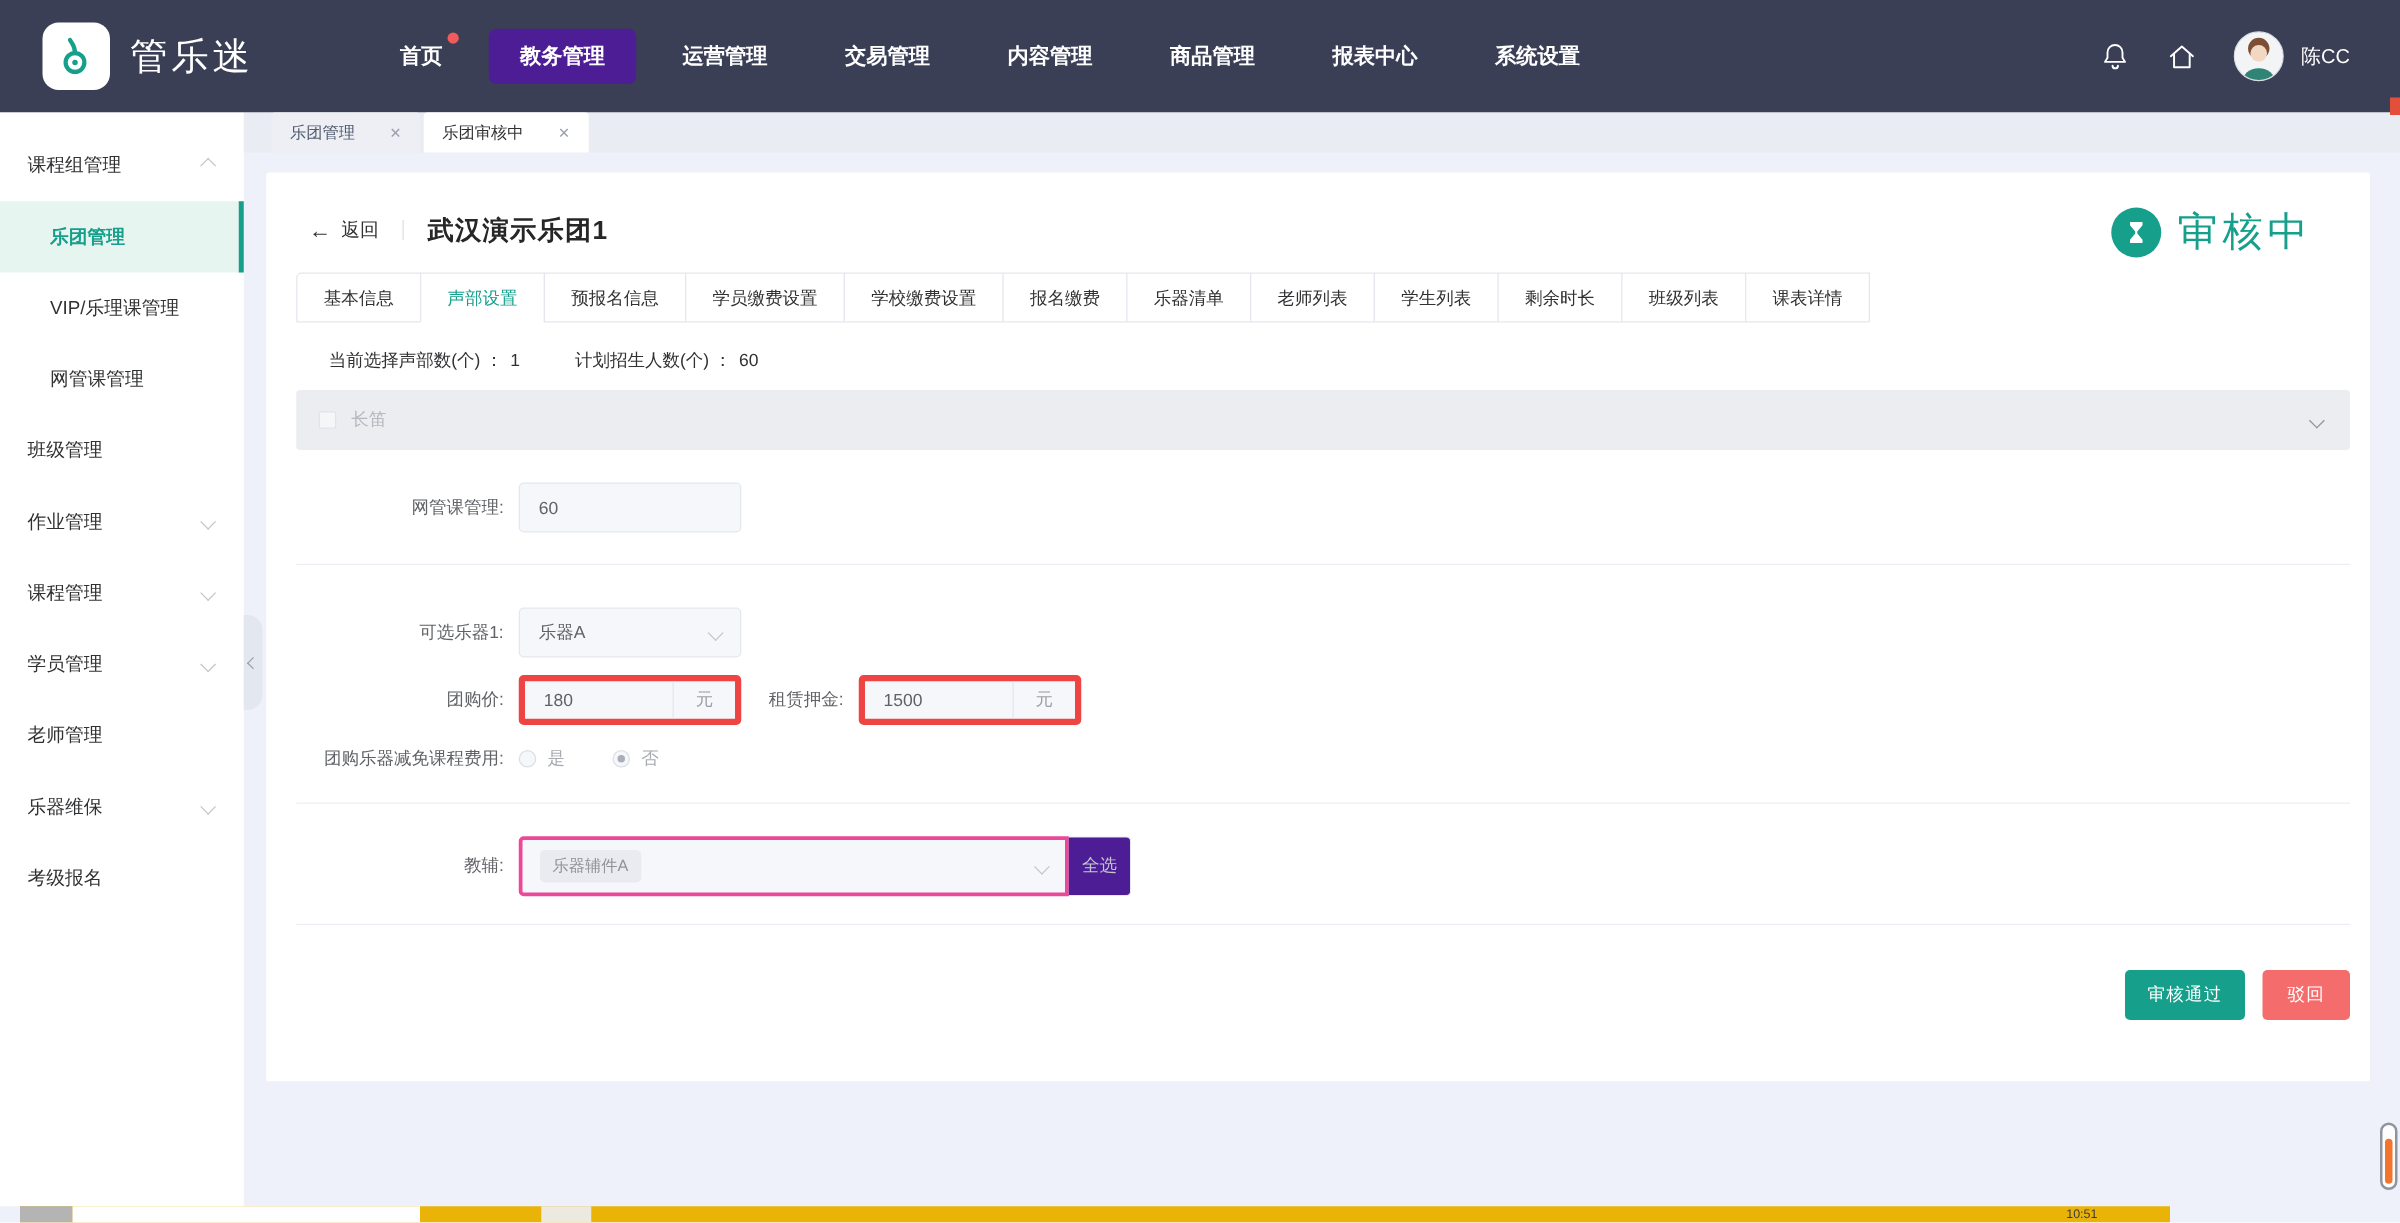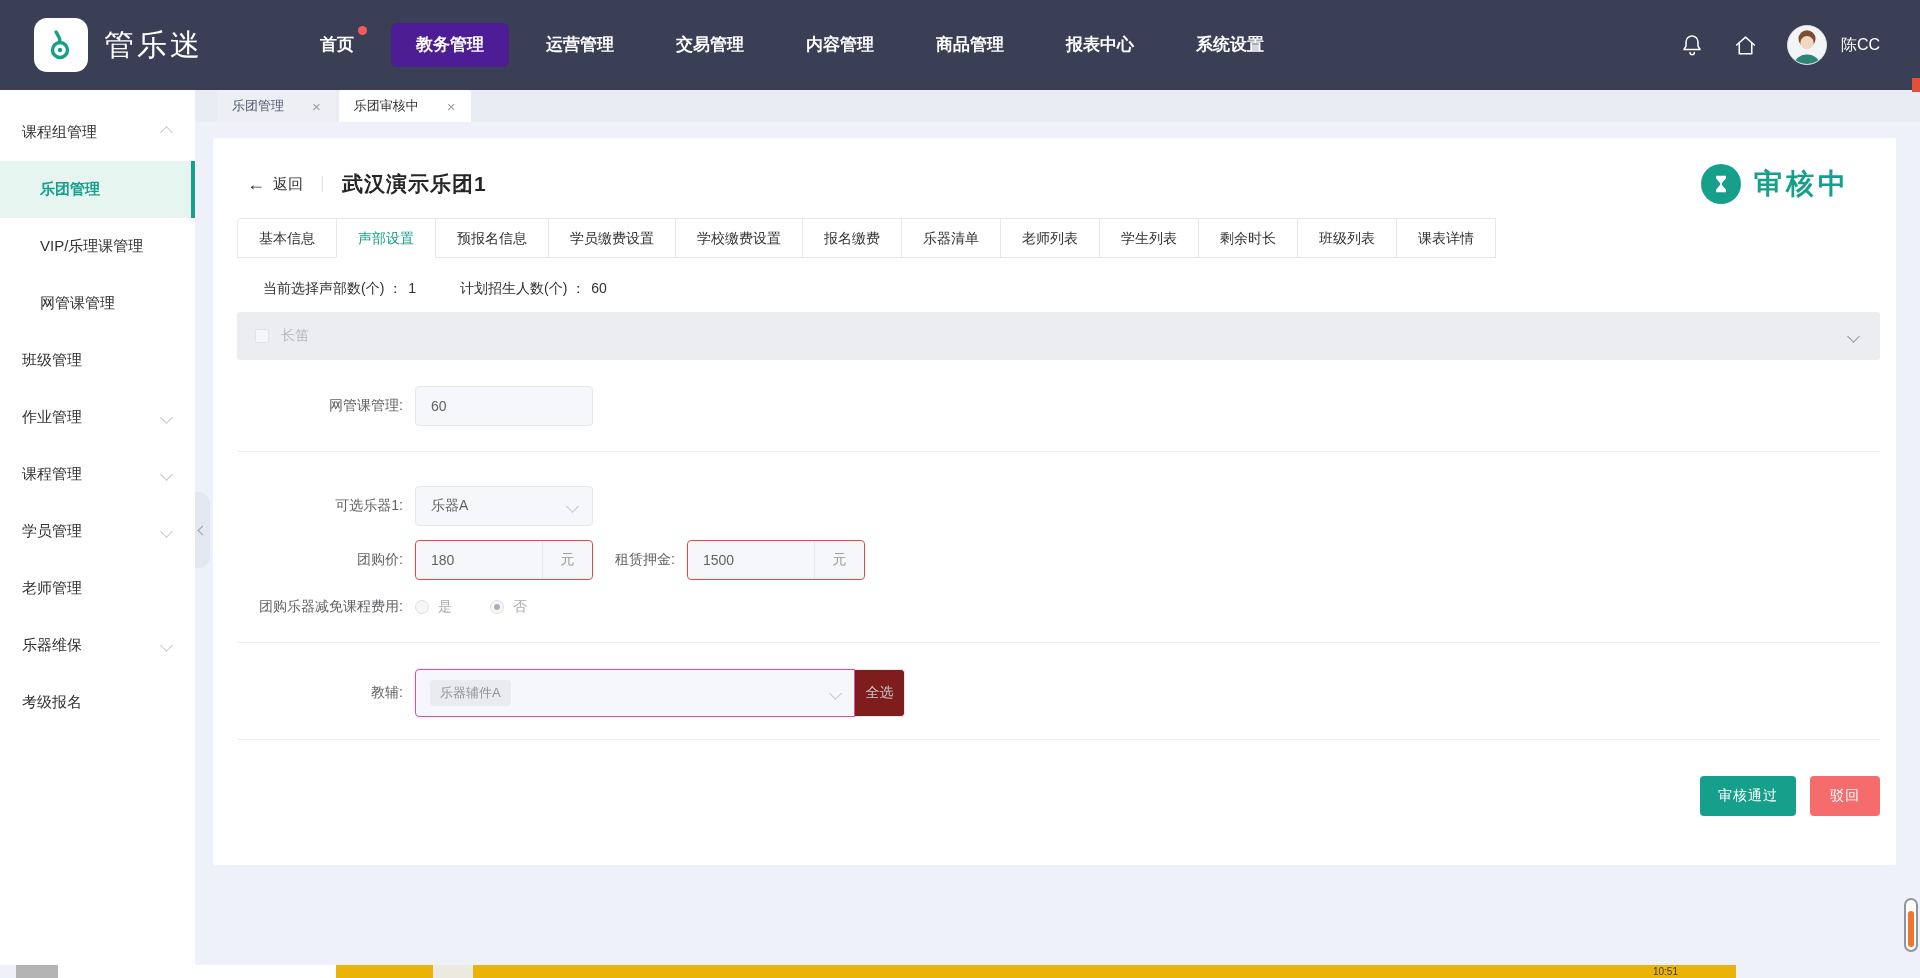--- a/index.html
+++ b/index.html
@@ -45,21 +45,21 @@
   .content-scroll{flex:1;padding:16px 24px 0 18px}
   .card{position:relative;background:#fff;height:727px;padding:0 16px 0 24px;border-radius:2px}
 
   .card-head{display:flex;align-items:center;padding-top:32px;padding-left:10px}
   .back{display:flex;align-items:center;gap:8px;font-size:15px;color:#303133;cursor:pointer}
   .back-arrow::before{content:'\2190';font-size:18px;color:#303133}
   .vdiv{width:1px;height:16px;background:#dcdfe6;margin:0 19px}
   .title{font-size:21px;font-weight:bold;color:#262626;letter-spacing:1px}
   .status{position:absolute;right:46px;top:26px;display:flex;align-items:center;gap:13px}
   .status-circle{width:40px;height:40px;border-radius:50%;background:#16a08c;display:flex;align-items:center;justify-content:center}
-  .status-text{font-size:28px;font-weight:bold;color:#16a08c;letter-spacing:4px}
+  .status-text{font-size:32px;font-weight:normal;color:#16a08c;letter-spacing:4px}
 
   .tabs{display:flex;margin-top:20px}
   .tab{height:40px;line-height:38px;padding:0 21px;font-size:14px;color:#303133;border:1px solid #e4e7ed;margin-left:-1px;background:#fff;cursor:pointer;white-space:nowrap}
   .tab:first-child{margin-left:0;border-radius:4px 0 0 0}
   .tab.active{color:#16a08c;font-weight:normal;border-bottom-color:#fff}
 
   .stats{margin-top:22px;margin-left:26px;font-size:14px;color:#303133;display:flex;gap:44px}
   .stat{display:flex;gap:6px}
 
   .panel{margin-top:14px;height:48px;background:#ebedf0;border-radius:3px;display:flex;align-items:center;padding:0 18px;color:#b4b8bf;font-size:14px;gap:12px}
@@ -79,34 +79,34 @@
   .row-checks{margin-top:16px;color:#a8abb2}
   .row-price{margin-top:14px}
   .row-radio{margin-top:18px;color:#a8abb2}
   .div2{margin-top:26px}
   .row-aids{margin-top:26px}
   .div3{margin-top:22px}
 
   .input-box,.select-box{width:178px;height:40px;background:#f5f7fa;border:1px solid #e4e7ed;border-radius:4px;display:flex;align-items:center;padding:0 15px;color:#606266}
   .select-box{justify-content:space-between;color:#606266}
   .select-box .chev{border-color:#c0c4cc}
-  .igroup{display:flex;width:178px;height:40px;border:1px solid #ef4444;border-radius:4px;overflow:hidden;background:#f5f7fa}
+  .igroup{display:flex;width:178px;height:40px;border:5px solid #ef4444;border-radius:4px;overflow:hidden;background:#f5f7fa}
   .ig-input{flex:1;display:flex;align-items:center;padding:0 15px;color:#606266}
   .ig-append{width:50px;border-left:1px solid #e4e7ed;display:flex;align-items:center;justify-content:center;color:#9a9ea6}
   .lbl2{padding-left:22px;padding-right:12px;color:#606266;white-space:nowrap}
   .cb-group{display:flex;gap:34px}
   .cb-item,.radio-item{display:flex;align-items:center;gap:9px}
   .radio-group{display:flex;gap:38px}
   .radio{width:14px;height:14px;border:1px solid #dcdfe6;border-radius:50%;background:#f5f7fa;position:relative;flex:none;display:inline-block}
   .radio.checked::after{content:'';position:absolute;left:3px;top:3px;width:6px;height:6px;border-radius:50%;background:#a9aeb8}
 
-  .aids-select{width:440px;height:48px;background:#f6f7fa;border:1px solid #ec4899;border-radius:4px 0 0 4px;display:flex;align-items:center;padding:0 14px;cursor:pointer}
+  .aids-select{width:440px;height:48px;background:#f6f7fa;border:3px solid #ec4899;border-radius:4px 0 0 4px;display:flex;align-items:center;padding:0 14px;cursor:pointer}
   .tag{height:26px;background:#e9ebf0;border-radius:4px;padding:0 10px;display:flex;align-items:center;color:#909399;font-size:13px}
   .aids-select .chev{margin-left:auto;border-color:#c0c4cc}
-  .select-all{width:50px;height:48px;border:1px solid #e4e7ed;border-left:none;border-radius:0 4px 4px 0;background:#7f1d1d;display:flex;align-items:center;justify-content:center;color:#c3c7cd;cursor:pointer}
+  .select-all{width:50px;height:48px;border:1px solid #e4e7ed;border-left:none;border-radius:0 4px 4px 0;background:#4c1d95;display:flex;align-items:center;justify-content:center;color:#c3c7cd;cursor:pointer}
 
   .actions{display:flex;justify-content:flex-end;gap:14px;margin-top:36px}
   .btn{height:40px;border:none;border-radius:4px;color:#fff;font-size:14px;cursor:pointer;font-family:inherit;letter-spacing:1px}
   .btn.approve{width:96px;background:#16a08c}
   .btn.reject{width:70px;background:#f56c6c}
 
   
   .scroll-top-thumb{position:absolute;right:0;top:78px;width:8px;height:14px;background:#e2503c;z-index:6}
   .scroll-capsule{position:absolute;right:2px;top:898px;width:14px;height:54px;border:2px solid #8f959e;border-radius:8px;background:#fdfdfd;z-index:6}
   .scroll-capsule-fill{position:absolute;left:2px;right:2px;top:11px;bottom:3px;background:#f2752e;border-radius:3px}

